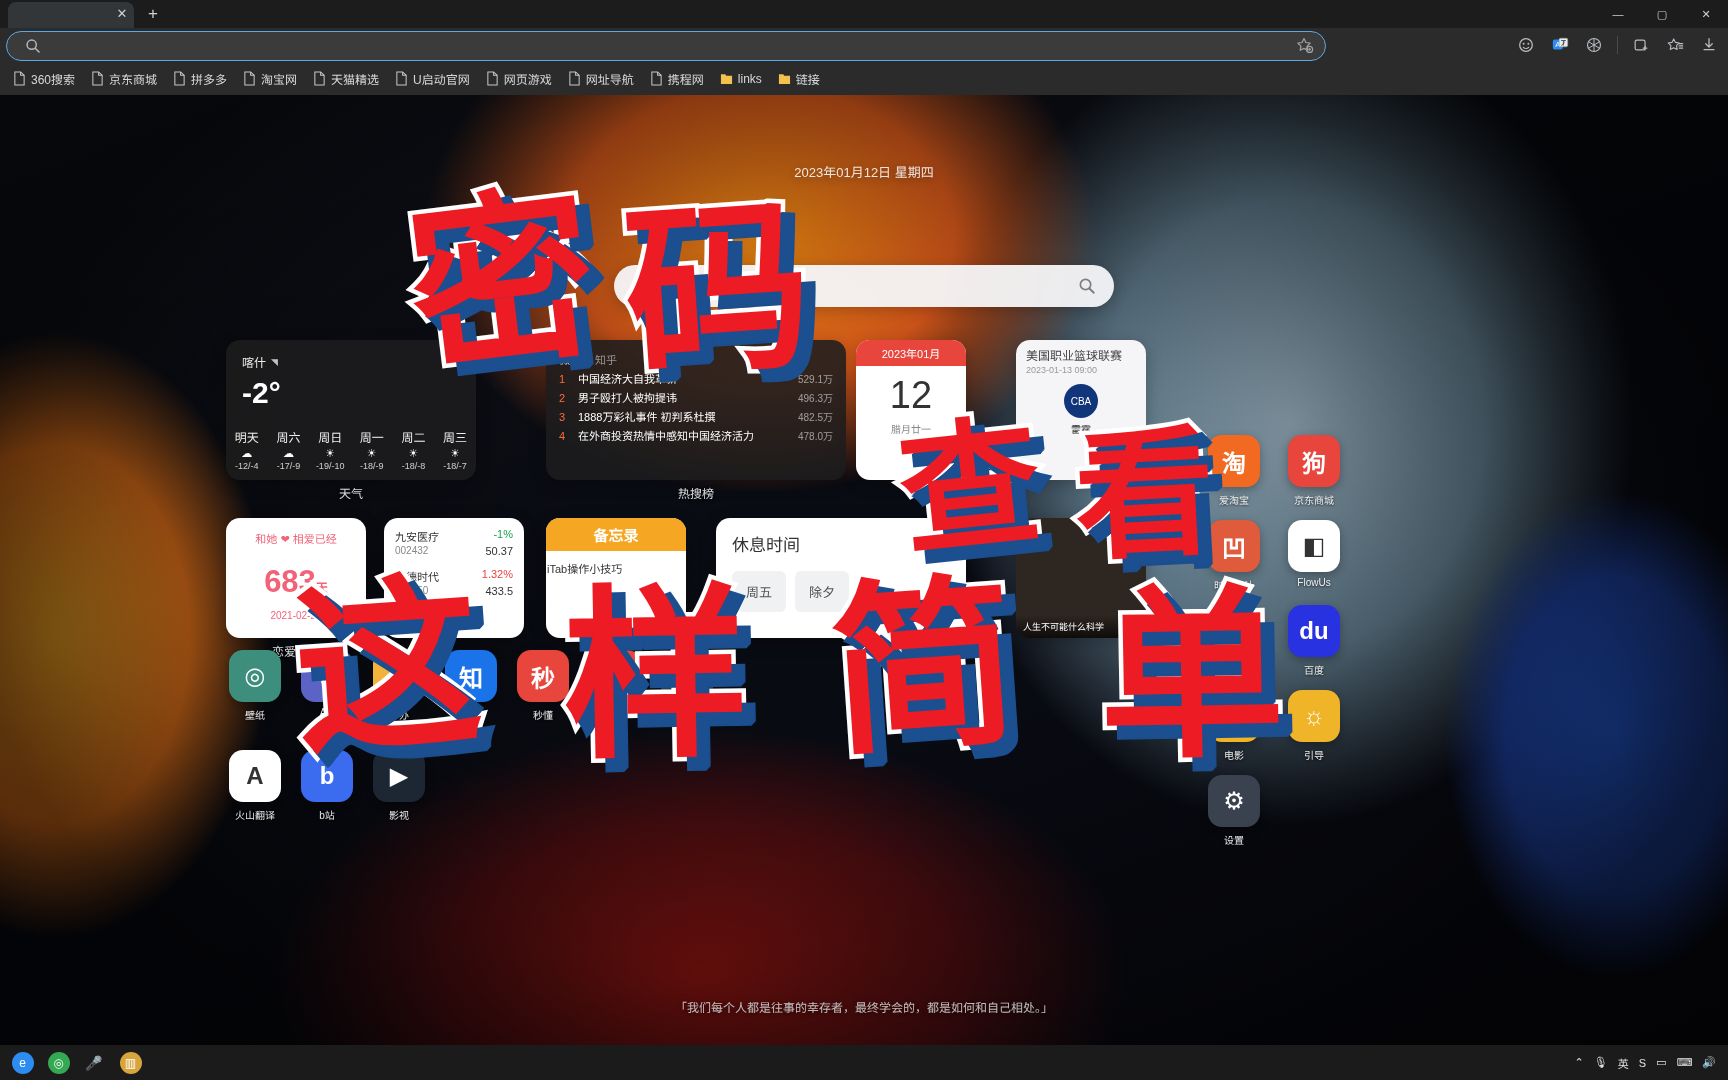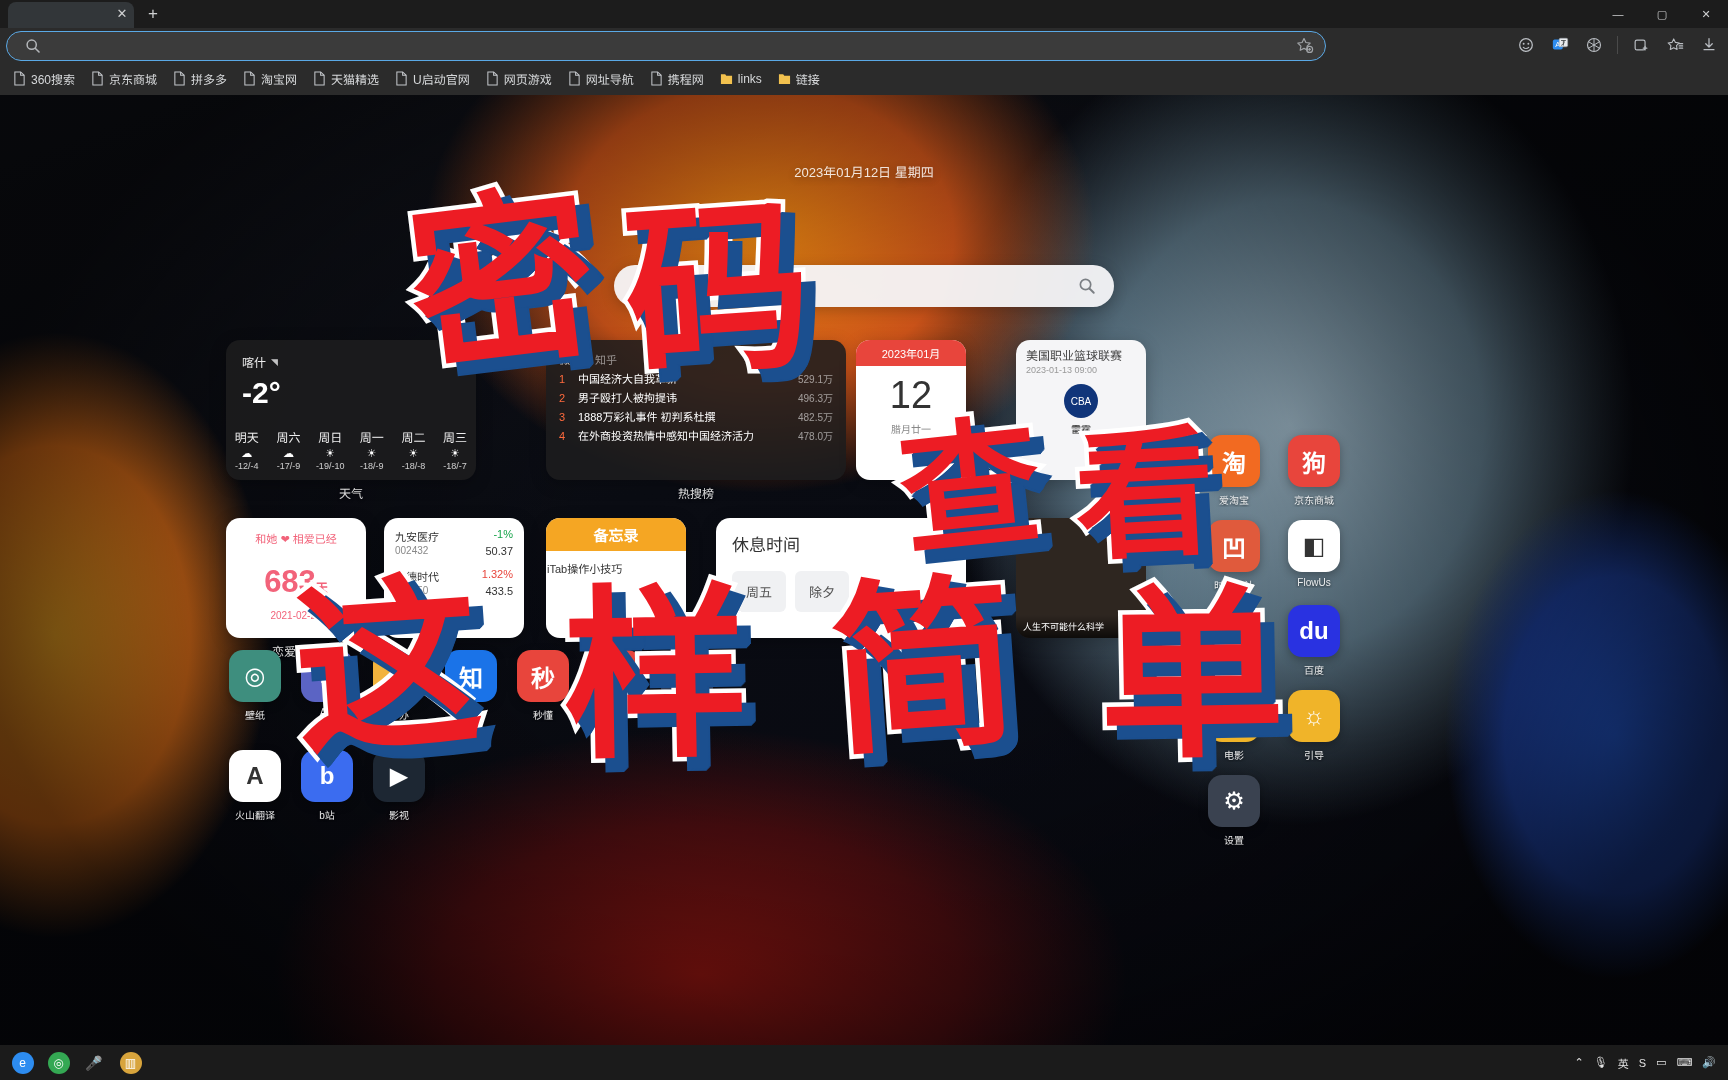--- a/index.html
+++ b/index.html
@@ -735,20 +735,21 @@
       <div class="app" style="left: 80px; top: 255px;">
         <div class="app-ico" style="background:#f0b429;color:#fff">☼</div>
         <div class="app-lbl">引导</div>
       </div>
       <div class="app" style="left: 0px; top: 340px;">
         <div class="app-ico" style="background:#3a4250;color:#fff">⚙</div>
         <div class="app-lbl">设置</div>
       </div>
     </div>
 
+  <div class="quote">「我们每个人都是往事的幸存者，最终学会的，都是如何和自己相处。」</div>
 
   <div class="overlay" id="overlay-layer">
       <div class="ov-ch" style="font-size: 185px; left: 410px; top: 105px; transform: rotate(-7deg);">密</div>
       <div class="ov-ch" style="font-size: 185px; left: 625px; top: 113px; transform: rotate(-4deg);">码</div>
       <div class="ov-ch" style="font-size: 140px; left: 900px; top: 330px; transform: rotate(-6deg);">查</div>
       <div class="ov-ch" style="font-size: 140px; left: 1075px; top: 338px; transform: rotate(-3deg);">看</div>
       <div class="ov-ch" style="font-size: 185px; left: 295px; top: 490px; transform: rotate(-4deg);">这</div>
       <div class="ov-ch" style="font-size: 185px; left: 563px; top: 498px; transform: rotate(-1deg);">样</div>
       <div class="ov-ch" style="font-size: 185px; left: 831px; top: 490px; transform: rotate(-4deg);">简</div>
       <div class="ov-ch" style="font-size: 185px; left: 1099px; top: 498px; transform: rotate(-1deg);">单</div>

